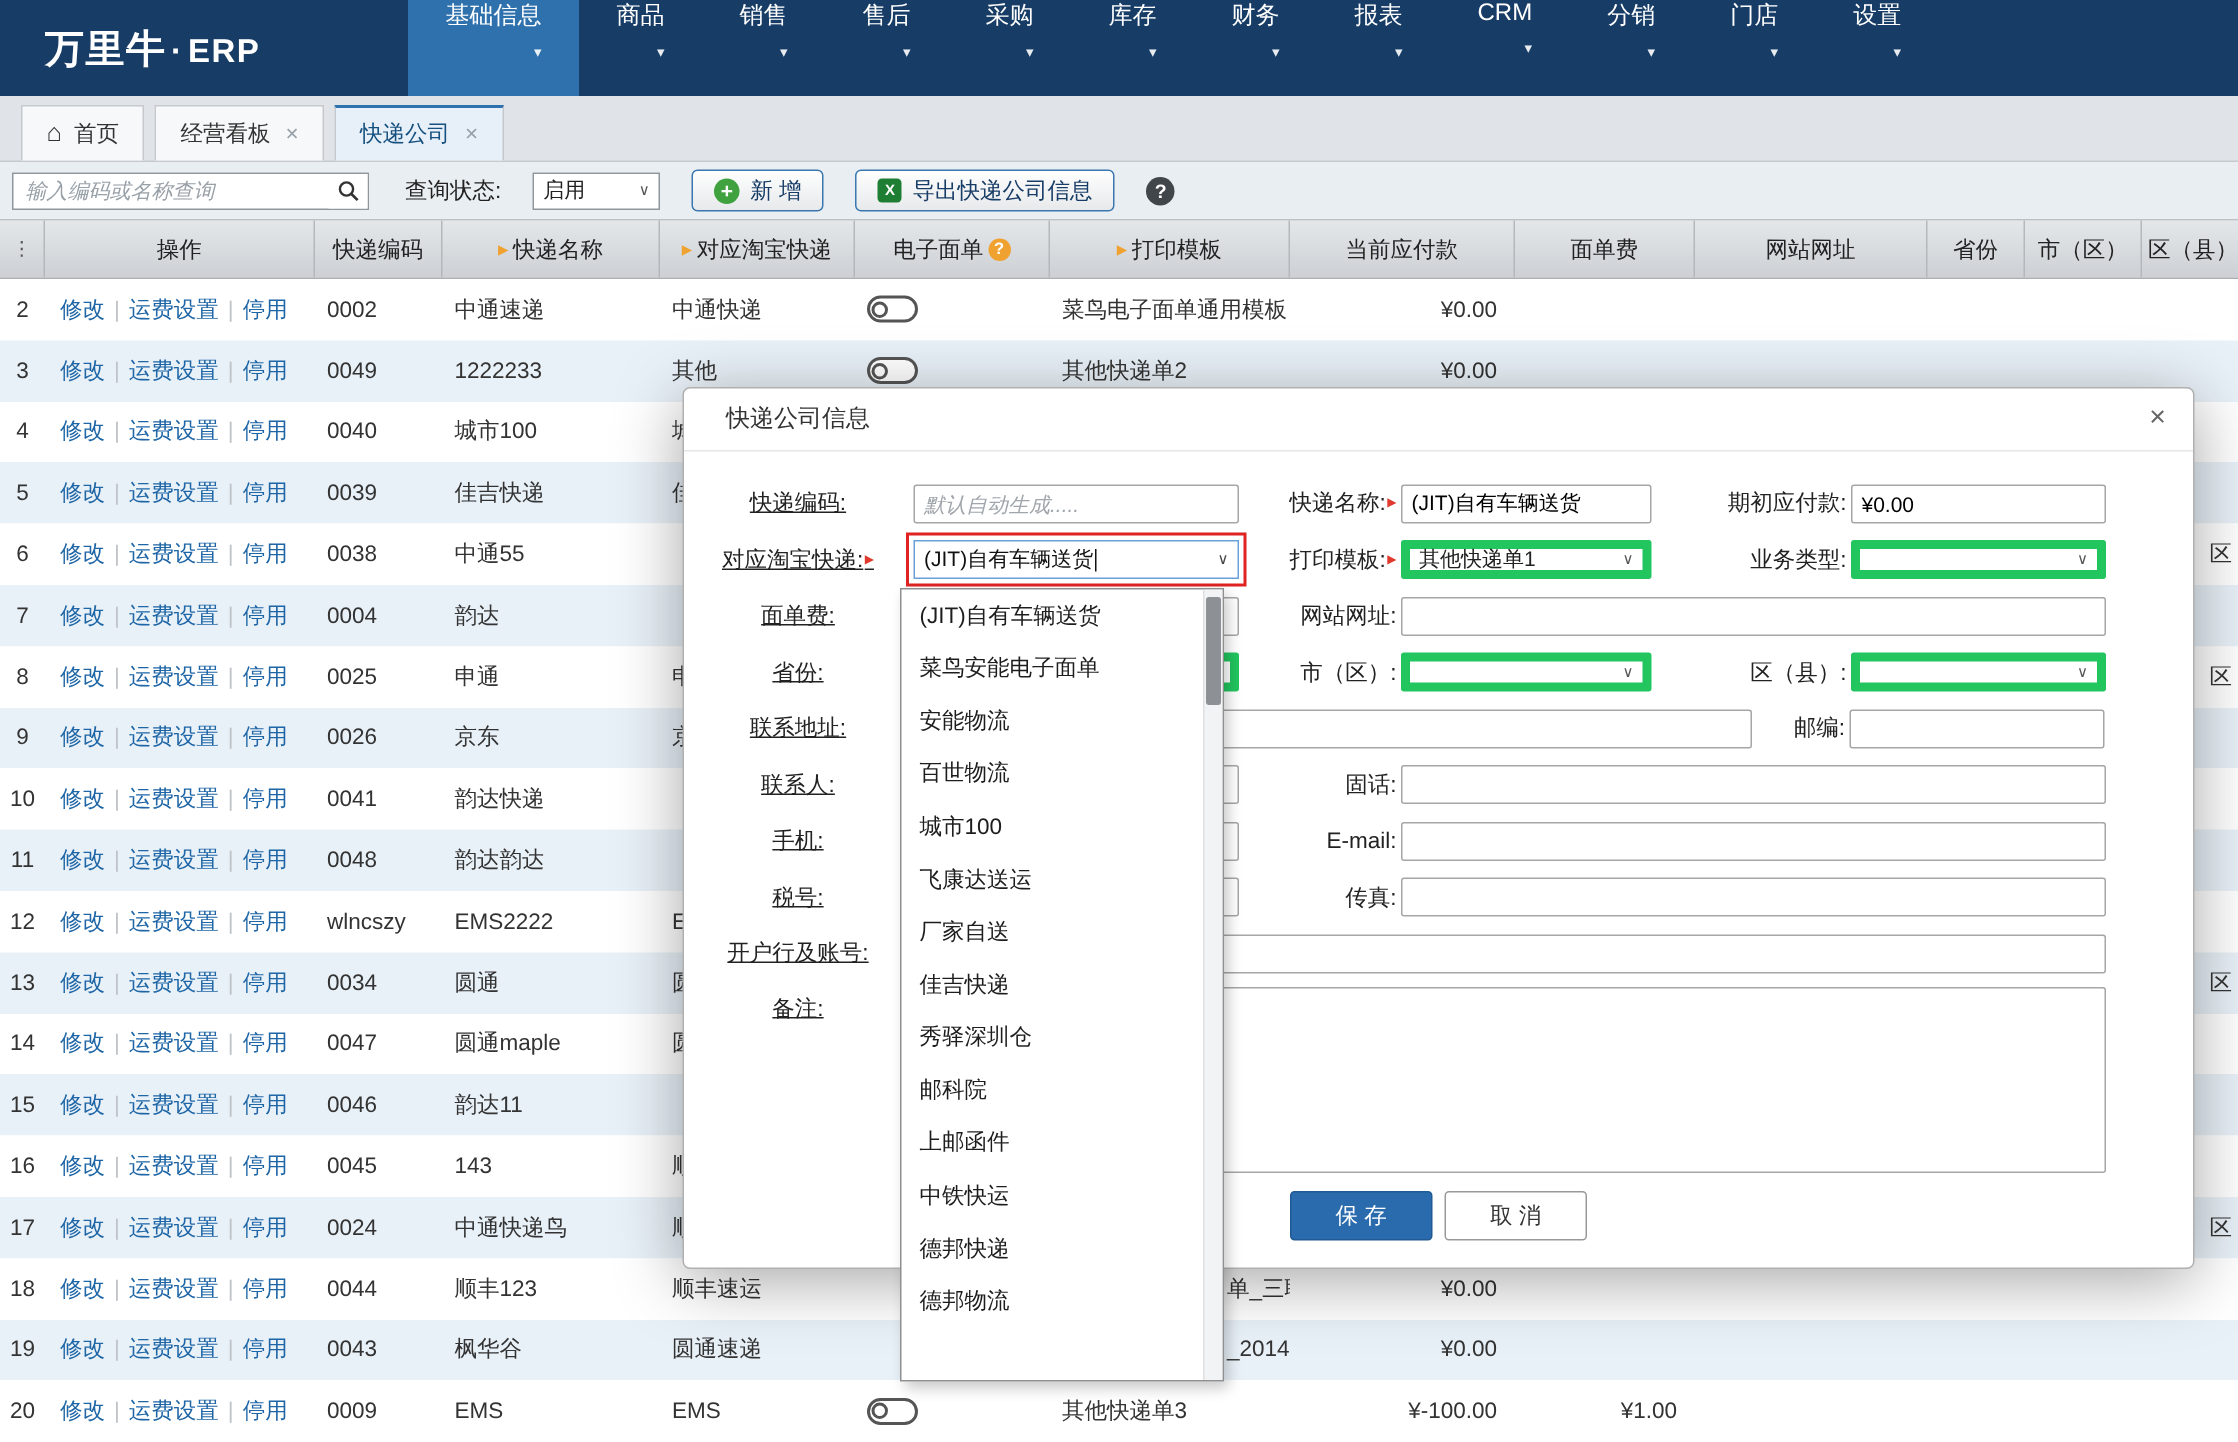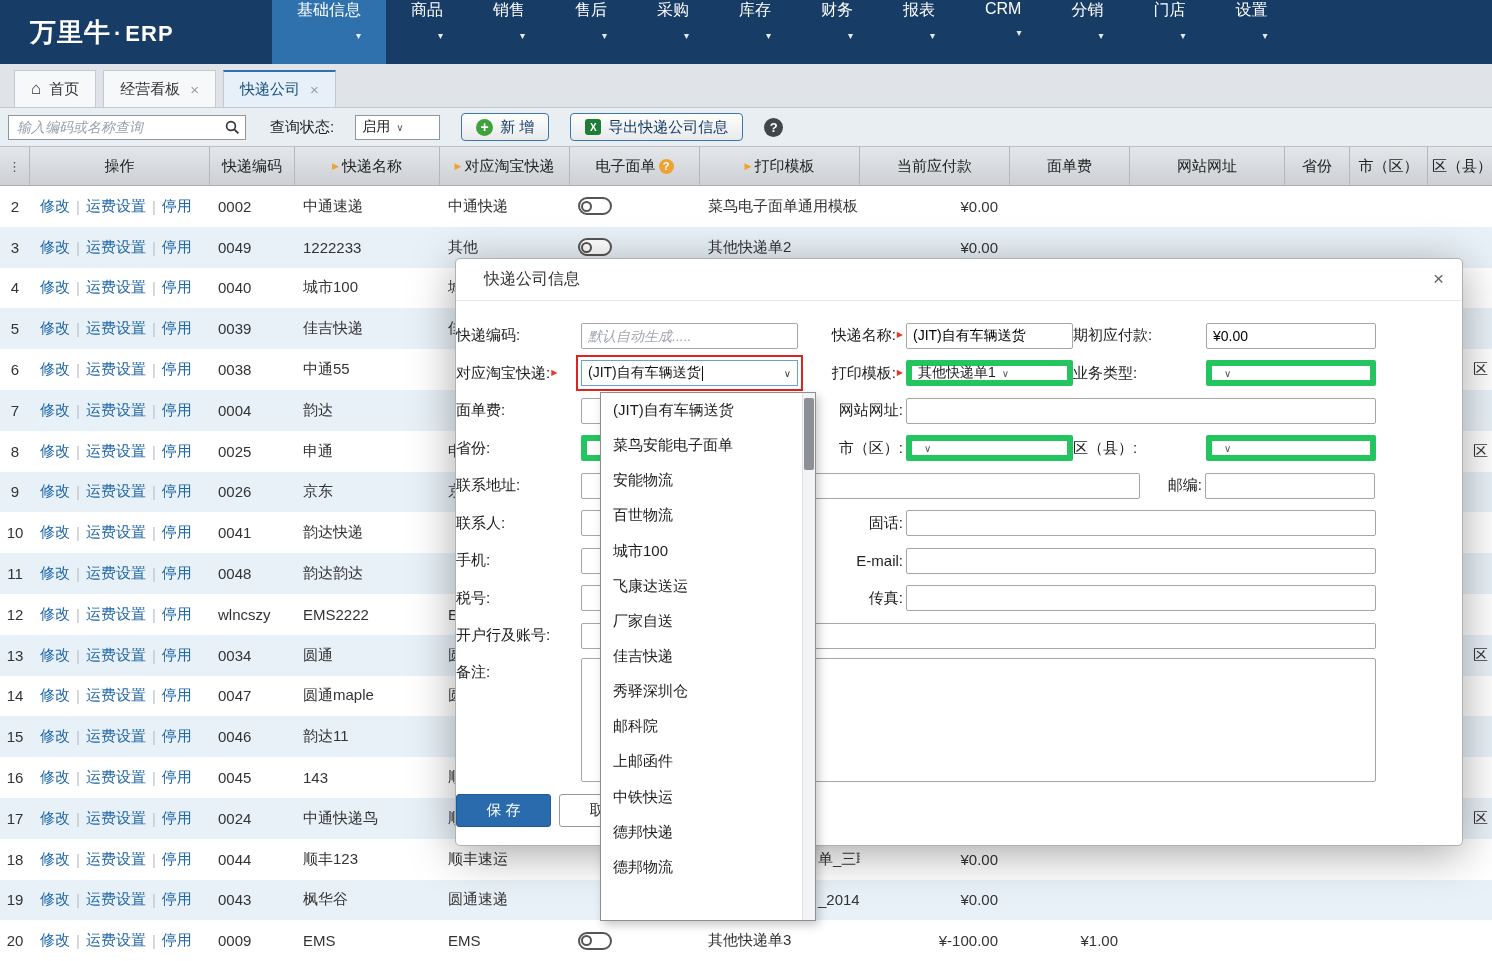--- a/index.html
+++ b/index.html
@@ -24,21 +24,21 @@
   .home-ic{font-size:17px;}
   .tab-x{color:#98a0a8;font-size:15px;margin-left:2px;cursor:pointer;}
 
   
   .toolbar{height:38px;background:#e9eef3;display:flex;align-items:center;padding:0 8px;gap:21px;}
   .searchwrap{position:relative;}
   .searchwrap input{width:238px;height:25px;border:1px solid #8f979e;padding:0 30px 0 8px;font-size:14px;background:#fff;}
   .searchwrap input::placeholder{font-style:italic;color:#98a0a8;}
   .searchbtn{position:absolute;right:1px;top:1px;width:26px;height:23px;display:flex;align-items:center;justify-content:center;cursor:pointer;background:#fff;}
   .tlabel{font-size:15px;color:#222;margin-left:3px;white-space:nowrap;}
-  .sel{background:#fff;border:1px solid #8f979e;height:25px;display:inline-flex;align-items:center;padding:0 6px;font-size:14px;color:#222;cursor:pointer;}
+  .sel{background:#fff;border:1px solid #8f979e;height:25px;display:inline-flex;align-items:center;justify-content:space-between;padding:0 6px;font-size:14px;color:#222;cursor:pointer;}
   .status-sel{width:85px;}
   .scaret{font-size:10px;color:#555;margin-left:6px;}
   .tbtn{display:inline-flex;align-items:center;gap:7px;height:28px;padding:0 14px;background:linear-gradient(#fefefe,#e7e9eb);border:1px solid #3977ae;border-radius:4px;font-size:15px;color:#173c66;cursor:pointer;font-family:inherit;white-space:nowrap;}
   .plus-ic{width:17px;height:17px;border-radius:50%;background:#3fa23f;color:#fff;font-size:14px;font-weight:bold;display:flex;align-items:center;justify-content:center;line-height:1;}
   .xl-ic{width:16px;height:16px;border-radius:3px;background:#1e7e34;color:#fff;font-size:10px;font-weight:bold;display:flex;align-items:center;justify-content:center;}
   .helpcircle{width:19px;height:19px;border-radius:50%;background:#41464b;color:#fff;font-size:13px;font-weight:bold;display:flex;align-items:center;justify-content:center;cursor:pointer;}
 
   
   .grid13{display:grid;grid-template-columns:30px 180px 85px 145px 130px 130px 160px 150px 120px 155px 65px 78px 64px;}
   .thead{height:40px;background:linear-gradient(#e4e7ea,#ccd0d4);border-top:1px solid #bcc0c4;border-bottom:1px solid #aaaeb2;font-size:15px;color:#222;}
@@ -60,42 +60,42 @@
   .toggle{width:34px;height:18px;border:2px solid #555;border-radius:10px;background:#fff;display:inline-flex;align-items:center;padding:0 1px;cursor:pointer;flex:none;}
   .knob{width:11px;height:11px;border:2px solid #555;border-radius:50%;background:#fff;}
 
   
   .modal{position:absolute;left:455px;top:258px;width:1008px;height:588px;background:#fff;border:1px solid #b0b0b0;border-radius:5px;box-shadow:0 8px 45px rgba(0,0,0,.35);z-index:10;}
   .mtitle{height:42px;display:flex;align-items:center;padding:15px 28px;font-size:16px;color:#333;border-bottom:1px solid #e6e6e6;position:relative;}
   .mclose{position:absolute;right:18px;top:9px;font-size:19px;color:#666;cursor:pointer;}
   .mform{padding-top:16px;}
   .frow{display:flex;align-items:center;height:37.5px;}
   .lab{font-size:15px;color:#222;white-space:nowrap;flex:none;}
-  .lab1{width:124px;text-align:left;}
+  .lab1{width:152px;text-align:center;text-decoration:underline;}
   .lab2{width:105px;text-align:right;}
-  .lab3{width:130px;text-align:left;}
+  .lab3{width:130px;text-align:right;}
   .labzip{width:62px;text-align:right;}
   .req{color:#e0392d;font-style:normal;font-size:8px;vertical-align:3px;margin-left:1px;}
   .inp{height:26px;border:1px solid #a6a6a6;border-radius:2px;font-size:14px;padding:0 6px;font-family:inherit;background:#fff;}
   .inp::placeholder{font-style:italic;color:#a0a6ac;}
   .inp1{width:217px;margin-left:1px;}
   .inp2{width:167px;margin-left:3px;}
   .inp3{width:170px;margin-left:3px;}
   .inpw{width:470px;margin-left:3px;}
   .inpaddr{width:559px;margin-left:1px;}
   .inpbank{width:795px;margin-left:1px;}
   .inprem{width:795px;height:124px;margin-left:1px;border:1px solid #a6a6a6;border-radius:2px;resize:none;font-family:inherit;font-size:14px;padding:4px 6px;}
   .frow.remark{height:auto;align-items:flex-start;margin-top:3px;}
   .frow.remark .lab1{padding-top:5px;}
   .sel.msel{height:26px;border-radius:2px;border:6px solid #22c55e;}
   .combo{width:217px;margin-left:1px;height:26px;border:1px solid #68a0d8;display:inline-flex;align-items:center;padding:0 3px 0 6px;background:#fff;outline:2px solid #e02222;outline-offset:3px;cursor:text;}
   .combo-text{font-size:14px;color:#111;white-space:nowrap;overflow:hidden;}
   .cursorbar{width:1px;height:15px;background:#111;margin-left:1px;flex:none;}
   .combo-caret{margin-left:auto;font-size:10px;color:#444;padding:0 3px;cursor:pointer;}
-  .btnrow{display:flex;gap:8px;margin-top:12px;}
+  .btnrow{display:flex;justify-content:center;gap:8px;margin-top:12px;}
   .btn-save{width:95px;height:33px;background:#2a6bad;color:#fff;border:1px solid #215a94;border-radius:3px;font-size:15px;cursor:pointer;font-family:inherit;}
   .btn-cancel{width:95px;height:33px;background:#fff;color:#333;border:1px solid #999;border-radius:3px;font-size:15px;cursor:pointer;font-family:inherit;}
 
   
   .dropdown{position:absolute;left:600px;top:392px;width:216px;height:529px;background:#fff;border:1px solid #8f8f8f;z-index:30;box-shadow:3px 4px 9px rgba(0,0,0,.22);display:flex;overflow:hidden;}
   .ddlist{flex:1;overflow:hidden;}
   .opt{height:35.15px;display:flex;align-items:center;padding-left:12px;font-size:15px;color:#1d1d1d;cursor:pointer;white-space:nowrap;}
   .ddscroll{width:13px;background:#f1f3f4;border-left:1px solid #e0e0e0;position:relative;cursor:pointer;}
   .ddthumb{position:absolute;top:5px;left:1px;width:10px;height:72px;background:#8d9196;border-radius:2px;cursor:grab;}
 </style>

